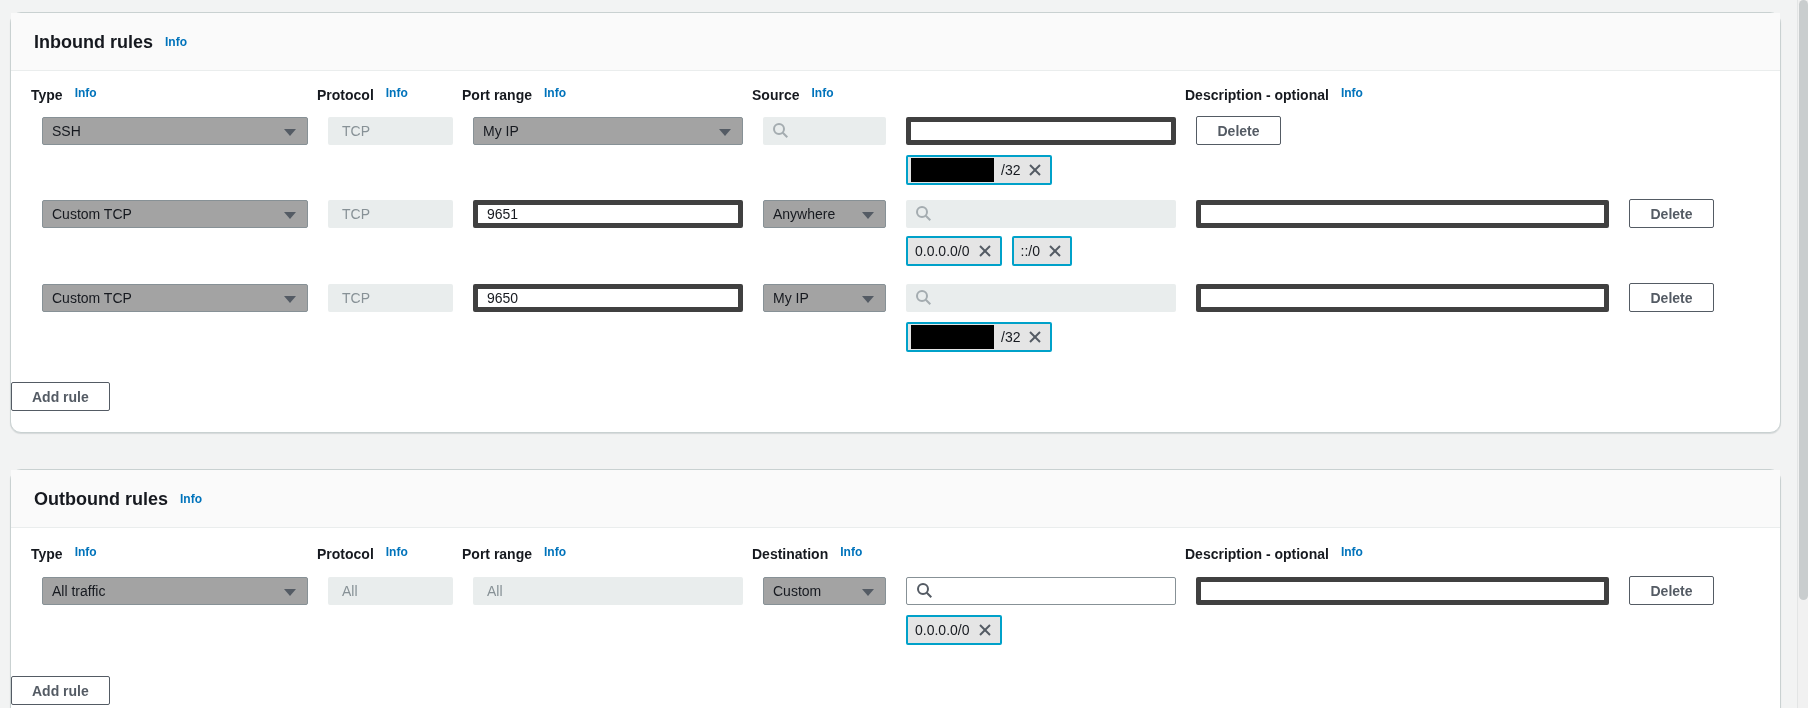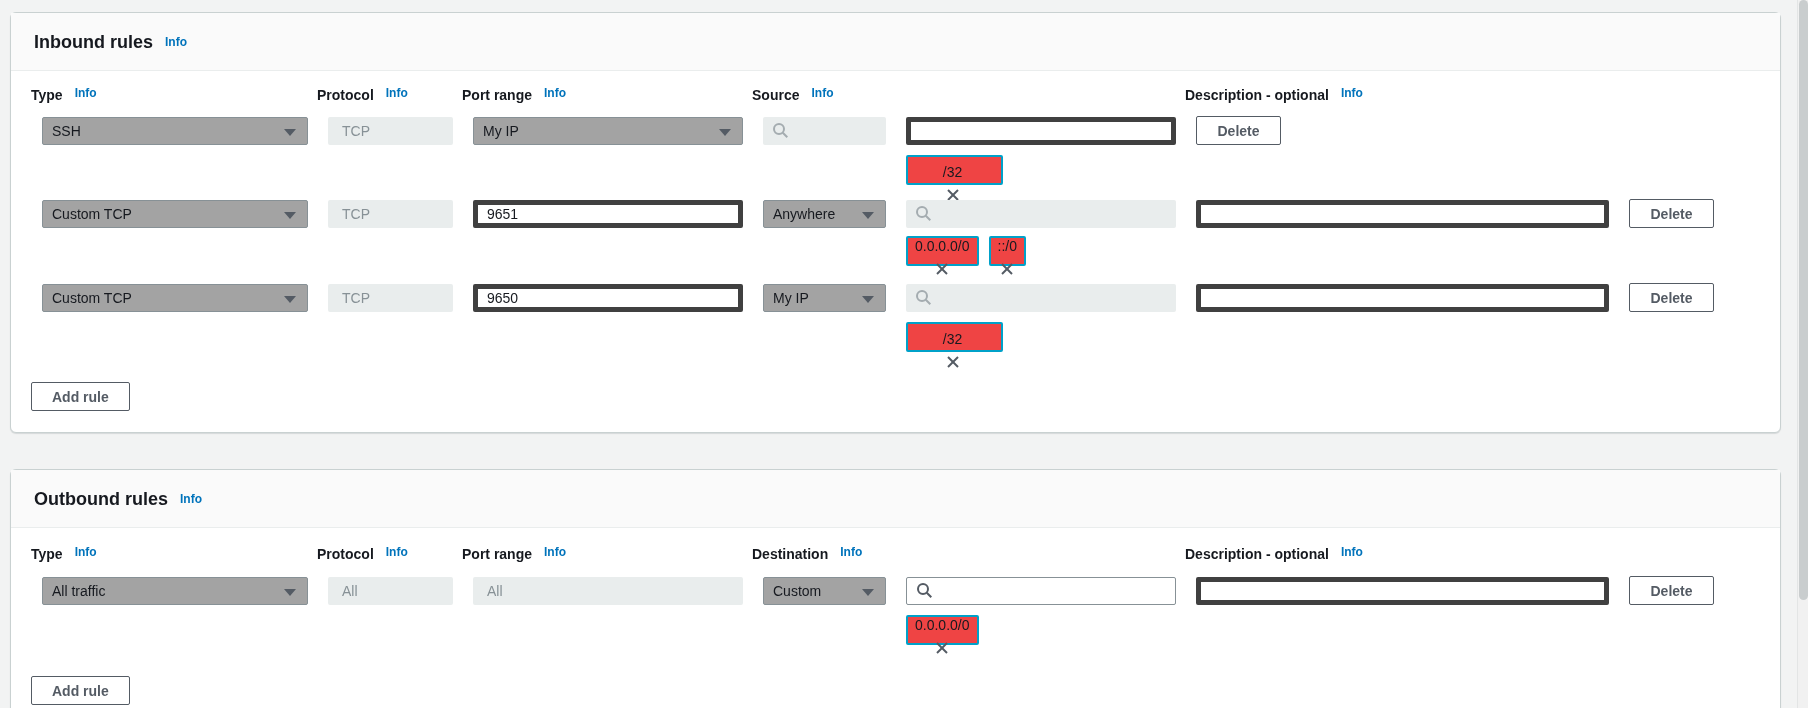--- a/index.html
+++ b/index.html
@@ -10,21 +10,21 @@
     font-family:"Liberation Sans", sans-serif;
     color:#16191f;
     padding:12px 0 0 10px;
     position:relative;
     overflow:hidden;
   }
   .panel {
     width:1771px;
     background:#fff;
     border:1px solid #c9d1d1;
-    border-radius:6px;
+    border-radius:11px;
     box-shadow:0 1px 1px rgba(0,28,36,0.12);
   }
   .panel + .panel { margin-top:36px; }
   .panel-header {
     height:58px;
     background:#fafafa;
     border-bottom:1px solid #eaeded;
     display:flex; align-items:center;
     padding:0 23px;
   }
@@ -101,45 +101,44 @@
   .chip-row {
     display:flex; gap:10px;
     padding-left:895px;
     margin-top:10px;
   }
   .chip-row.tight { margin-top:8px; }
   .chip {
     height:30px;
     display:inline-flex; align-items:center;
     border:2px solid #00a1c9;
-    background:#ef4444;
+    background:#e5e5e5;
     border-radius:2px;
     padding:0 7px;
     gap:7px;
-    flex-direction:column;
   }
   .chip.redacted { padding-left:3px; }
   .chip-text { font-size:14px; color:#16191f; white-space:nowrap; }
   .chip .redact { width:83px; height:24px; background:#000; display:inline-block; }
   .chip .x-btn { display:inline-flex; cursor:pointer; color:#545b64; border:none; background:none; padding:0; }
 
   .btn {
     height:29px;
     background:#fff;
     border:1px solid #545b64;
     border-radius:2px;
     color:#545b64;
     font-family:"Liberation Sans", sans-serif;
     font-size:14px; font-weight:700;
     cursor:pointer;
     line-height:1;
   }
   .btn.delete { width:85px; }
   .btn.add { padding:0 20px; }
-  .add-wrap { padding-left:20px; margin-top:30px; }
+  .add-wrap { margin-top:30px; }
   .add-wrap.out { margin-top:31px; }
 
   .scrollbar-track {
     position:absolute; top:0; right:0;
     width:11px; height:708px;
     background:#f1f1f1;
     border-left:1px solid #e3e5e5;
   }
   .scrollbar-thumb {
     position:absolute; top:0; left:1px;

